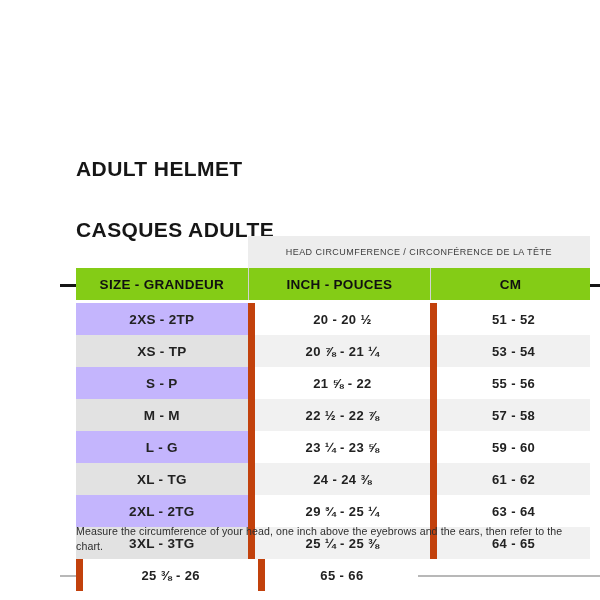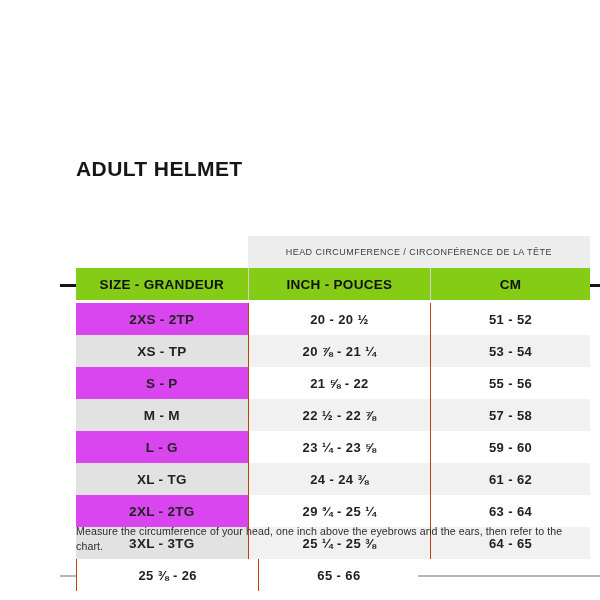--- a/index.html
+++ b/index.html
@@ -58,24 +58,24 @@
     font-weight: 700;
     font-size: 13.5px;
     letter-spacing: 0.3px;
     color: #111111;
   }
   .head-row .col-inch, .head-row .col-cm { border-left: 1px solid #d2d2d2; }
 
   
   .data-row { height: 25px; }
   .data-row .cell { background: #ffffff; font-weight: 700; color: #222222; }
-  .data-row .col-size { background: #d946ef; }
+  .data-row .col-size { background: #c4b5fd; }
   .data-row.alt .cell { background: #f1f1f1; }
   .data-row.alt .col-size { background: #e2e2e2; }
-  .data-row .col-inch, .data-row .col-cm { border-left: 1px solid #c2410c; }
+  .data-row .col-inch, .data-row .col-cm { border-left: 7px solid #c2410c; }
   .data-row:last-child { border-bottom: 2px solid #b8b8b8; }
   .data-row .col-size { font-size: 13.5px; letter-spacing: 0.3px; }
   .data-row .col-inch, .data-row .col-cm { font-size: 13px; letter-spacing: 0.4px; }
 
   .footer-block {
     position: absolute;
     left: 12px; top: 460px;
     width: 576px;
   }
   .footer-line {
@@ -86,20 +86,21 @@
     letter-spacing: 0.1px;
   }
 </style>
 </head>
 <body>
 
 <div class="page">
 
   <div class="title-block">
     <div class="title-line">ADULT HELMET</div>
+    <div class="title-line">CASQUES ADULTE</div>
   </div>
 
   <div class="size-table">
 
     <div class="trow circ-row">
       <div class="cell col-size circ-spacer"></div>
       <div class="cell circ-cell">HEAD CIRCUMFERENCE / CIRCONFÉRENCE DE LA TÊTE</div>
     </div>
 
     <div class="trow head-row">

